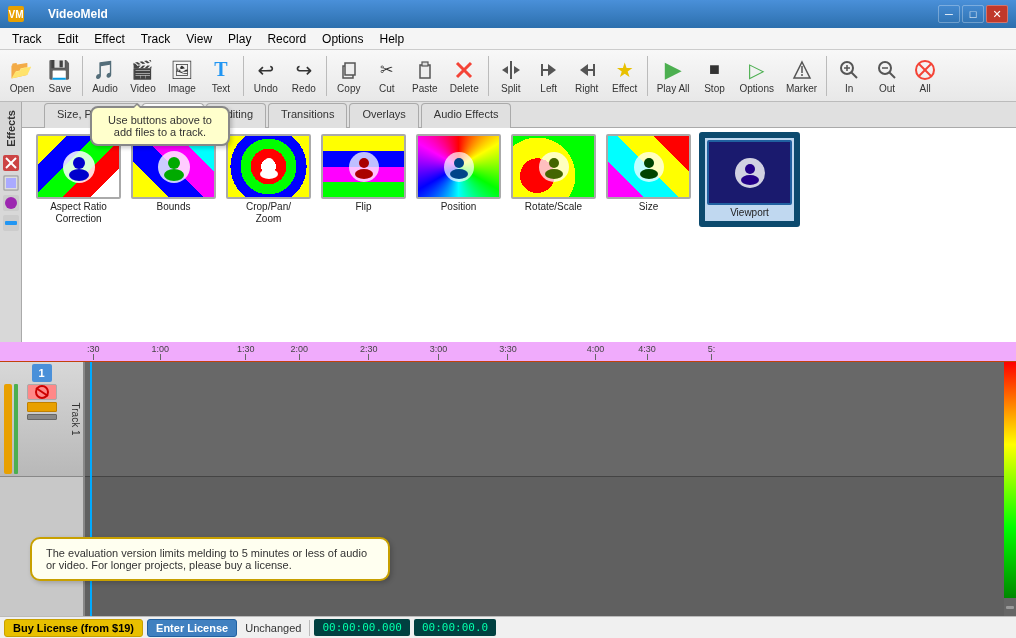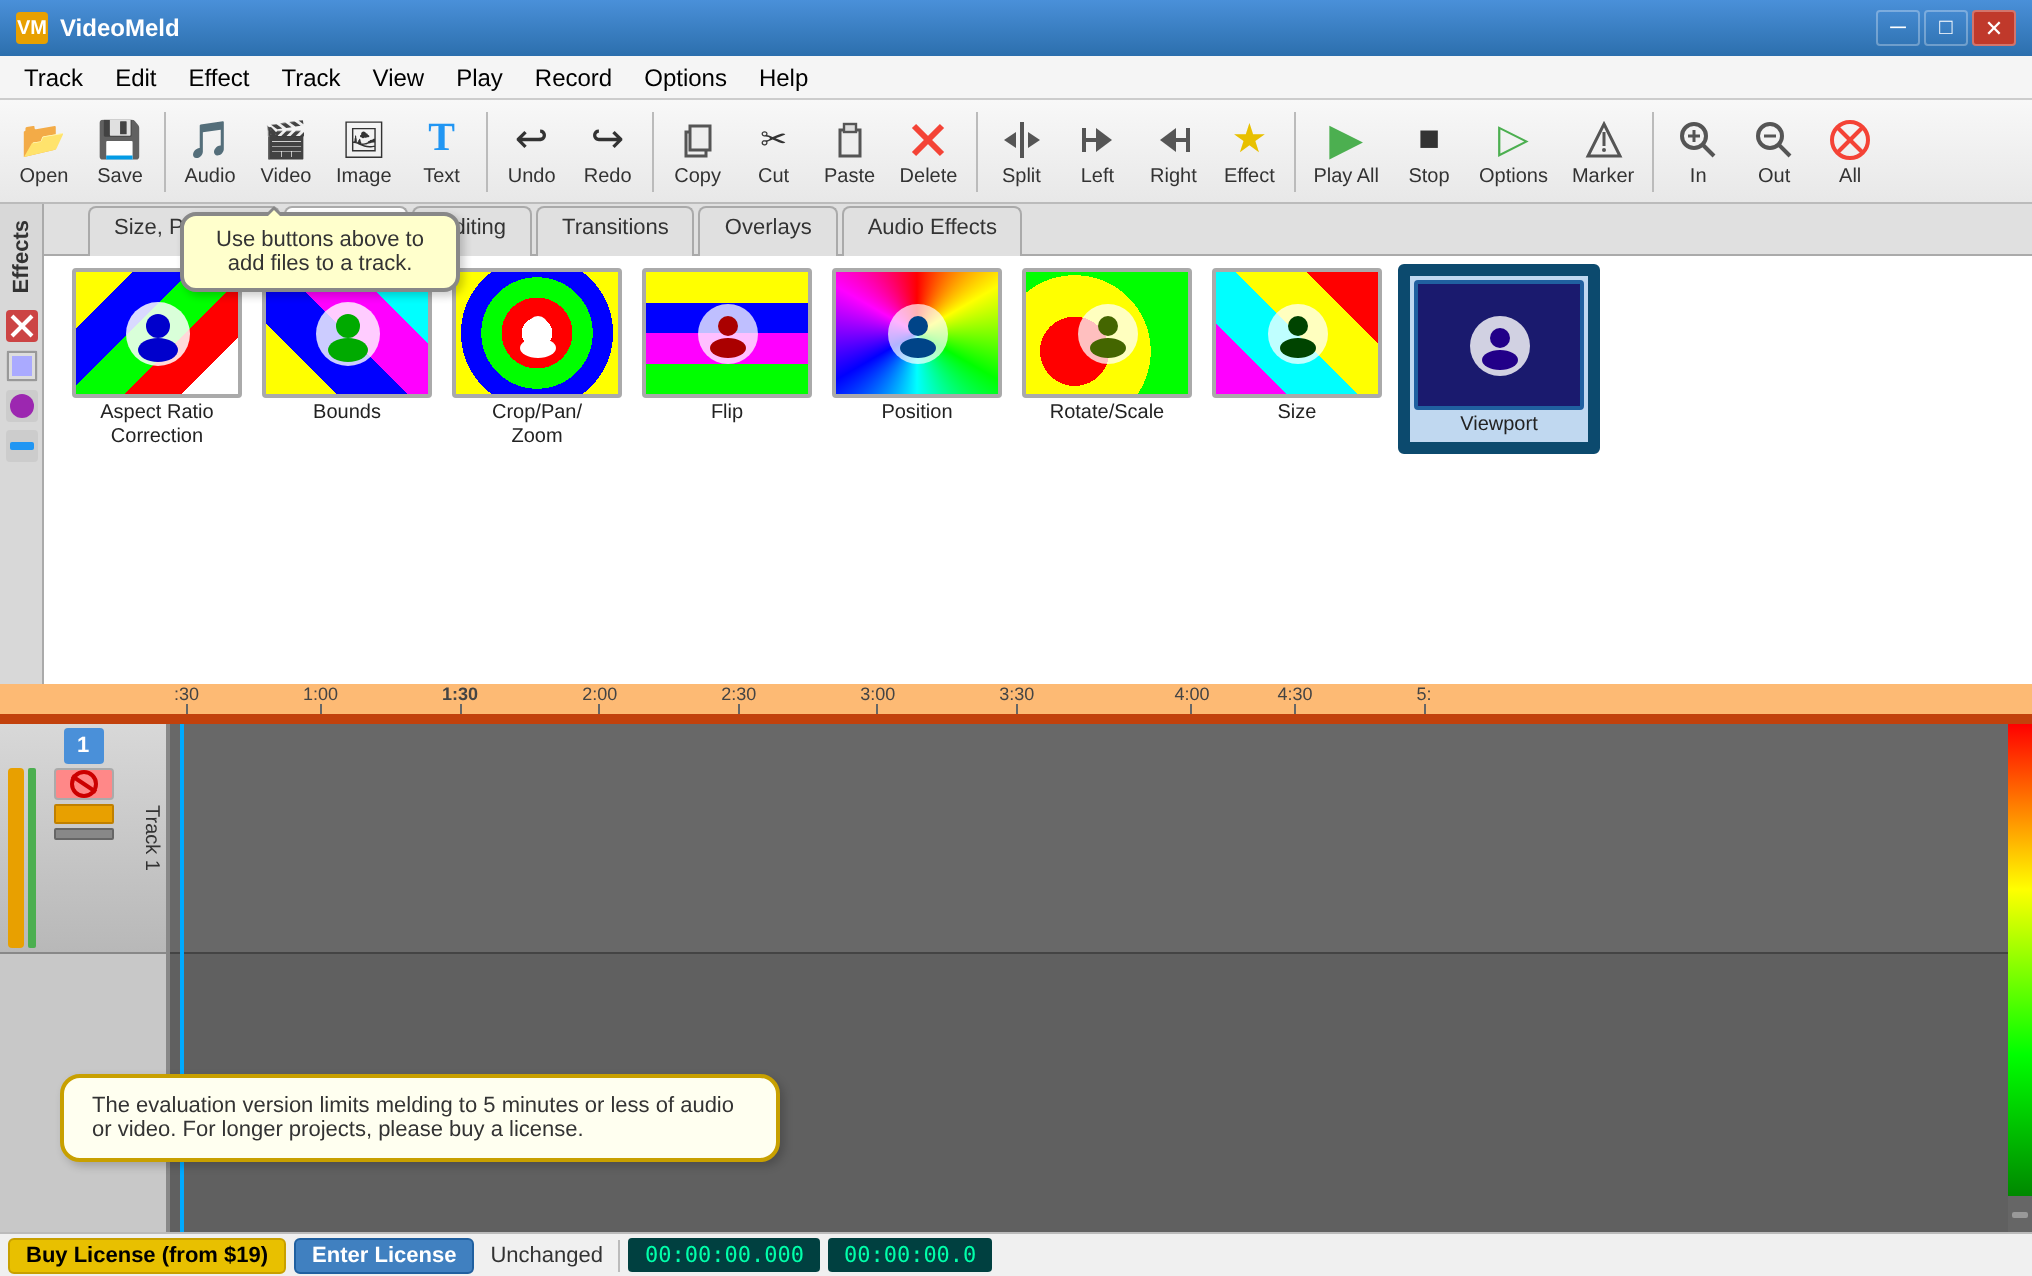--- a/index.html
+++ b/index.html
@@ -8,21 +8,21 @@
     
     #titlebar {
       background: linear-gradient(to bottom, #4a90d9, #2c6fad);
       height: 28px;
       display: flex;
       align-items: center;
       padding: 0 8px;
       color: white;
       user-select: none;
     }
-    #titlebar .app-icon { width: 16px; height: 16px; margin-right: 6px; background: #e8a000; border-radius: 2px; display: flex; align-items: center; justify-content: center; font-size: 10px; font-weight: bold; color: white; }
+    #titlebar .app-icon { width: 16px; height: 16px; margin-right: 24px; background: #e8a000; border-radius: 2px; display: flex; align-items: center; justify-content: center; font-size: 10px; font-weight: bold; color: white; }
     #titlebar .title { flex: 1; font-size: 12px; font-weight: bold; }
     #titlebar .win-controls { display: flex; gap: 2px; }
     #titlebar .win-btn { width: 22px; height: 18px; display: flex; align-items: center; justify-content: center; font-size: 11px; color: white; cursor: pointer; border: 1px solid rgba(255,255,255,0.3); border-radius: 2px; }
     #titlebar .win-btn.close { background: #c0392b; }
 
     
     #menubar {
       background: #f5f5f5;
       border-bottom: 1px solid #ccc;
       height: 22px;
@@ -167,22 +167,22 @@
       text-align: center;
       margin-top: 2px;
       max-width: 85px;
       color: #222;
       line-height: 1.2;
     }
 
     
     #timeline-ruler {
       height: 20px;
-      background: #fdba74;
-      border-bottom: 5px solid #c2410c;
+      background: #f0abfc;
+      border-bottom: 1px solid #c2410c;
       display: flex;
       align-items: center;
       padding-left: 119px;
       font-size: 10px;
       color: #333;
       position: relative;
       overflow: hidden;
     }
     .ruler-mark {
       position: absolute;
@@ -673,21 +673,21 @@
     <div id="timeline-ruler">
       <div style="position:absolute; left:87px; right:12px; top:0; bottom:0; display:flex; align-items:center;">
         <div class="ruler-mark" style="position:relative; left:0px;">
           <span style="font-size:9px;">:30</span>
             <div class="ruler-tick"></div>
         </div>
         <div class="ruler-mark" style="position:relative; left:52px;">
           <span style="font-size:9px;">1:00</span>
             <div class="ruler-tick"></div>
         </div>
-        <div class="ruler-mark" style="position:relative; left:104px;font-weight:bold;">
+        <div class="ruler-mark" style="position:relative; left:120px;">
           <span style="font-size:9px;">1:30</span>
             <div class="ruler-tick"></div>
         </div>
         <div class="ruler-mark" style="position:relative; left:156px;">
           <span style="font-size:9px;">2:00</span>
             <div class="ruler-tick"></div>
         </div>
         <div class="ruler-mark" style="position:relative; left:208px;">
           <span style="font-size:9px;">2:30</span>
             <div class="ruler-tick"></div>

